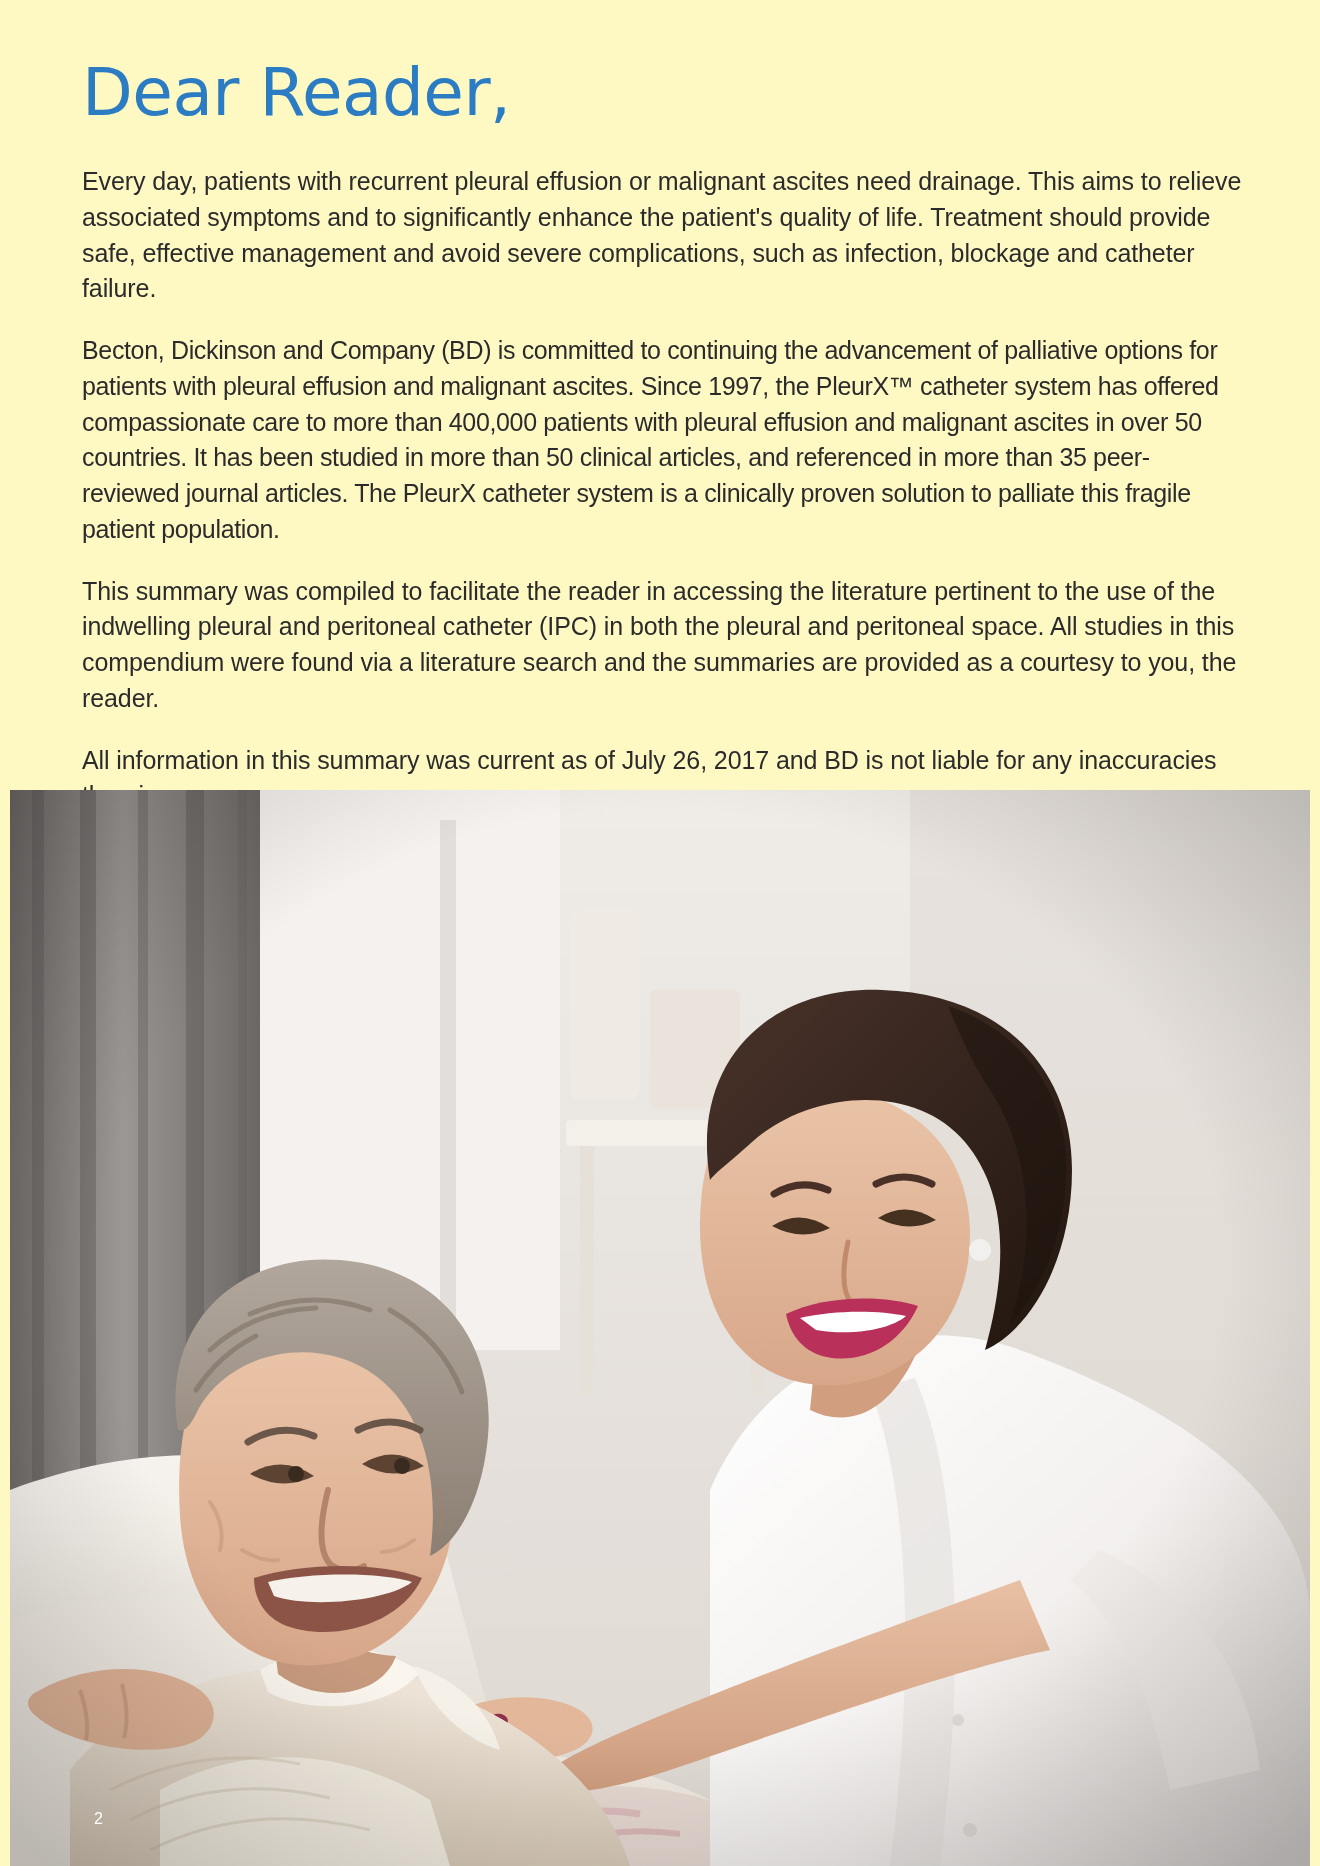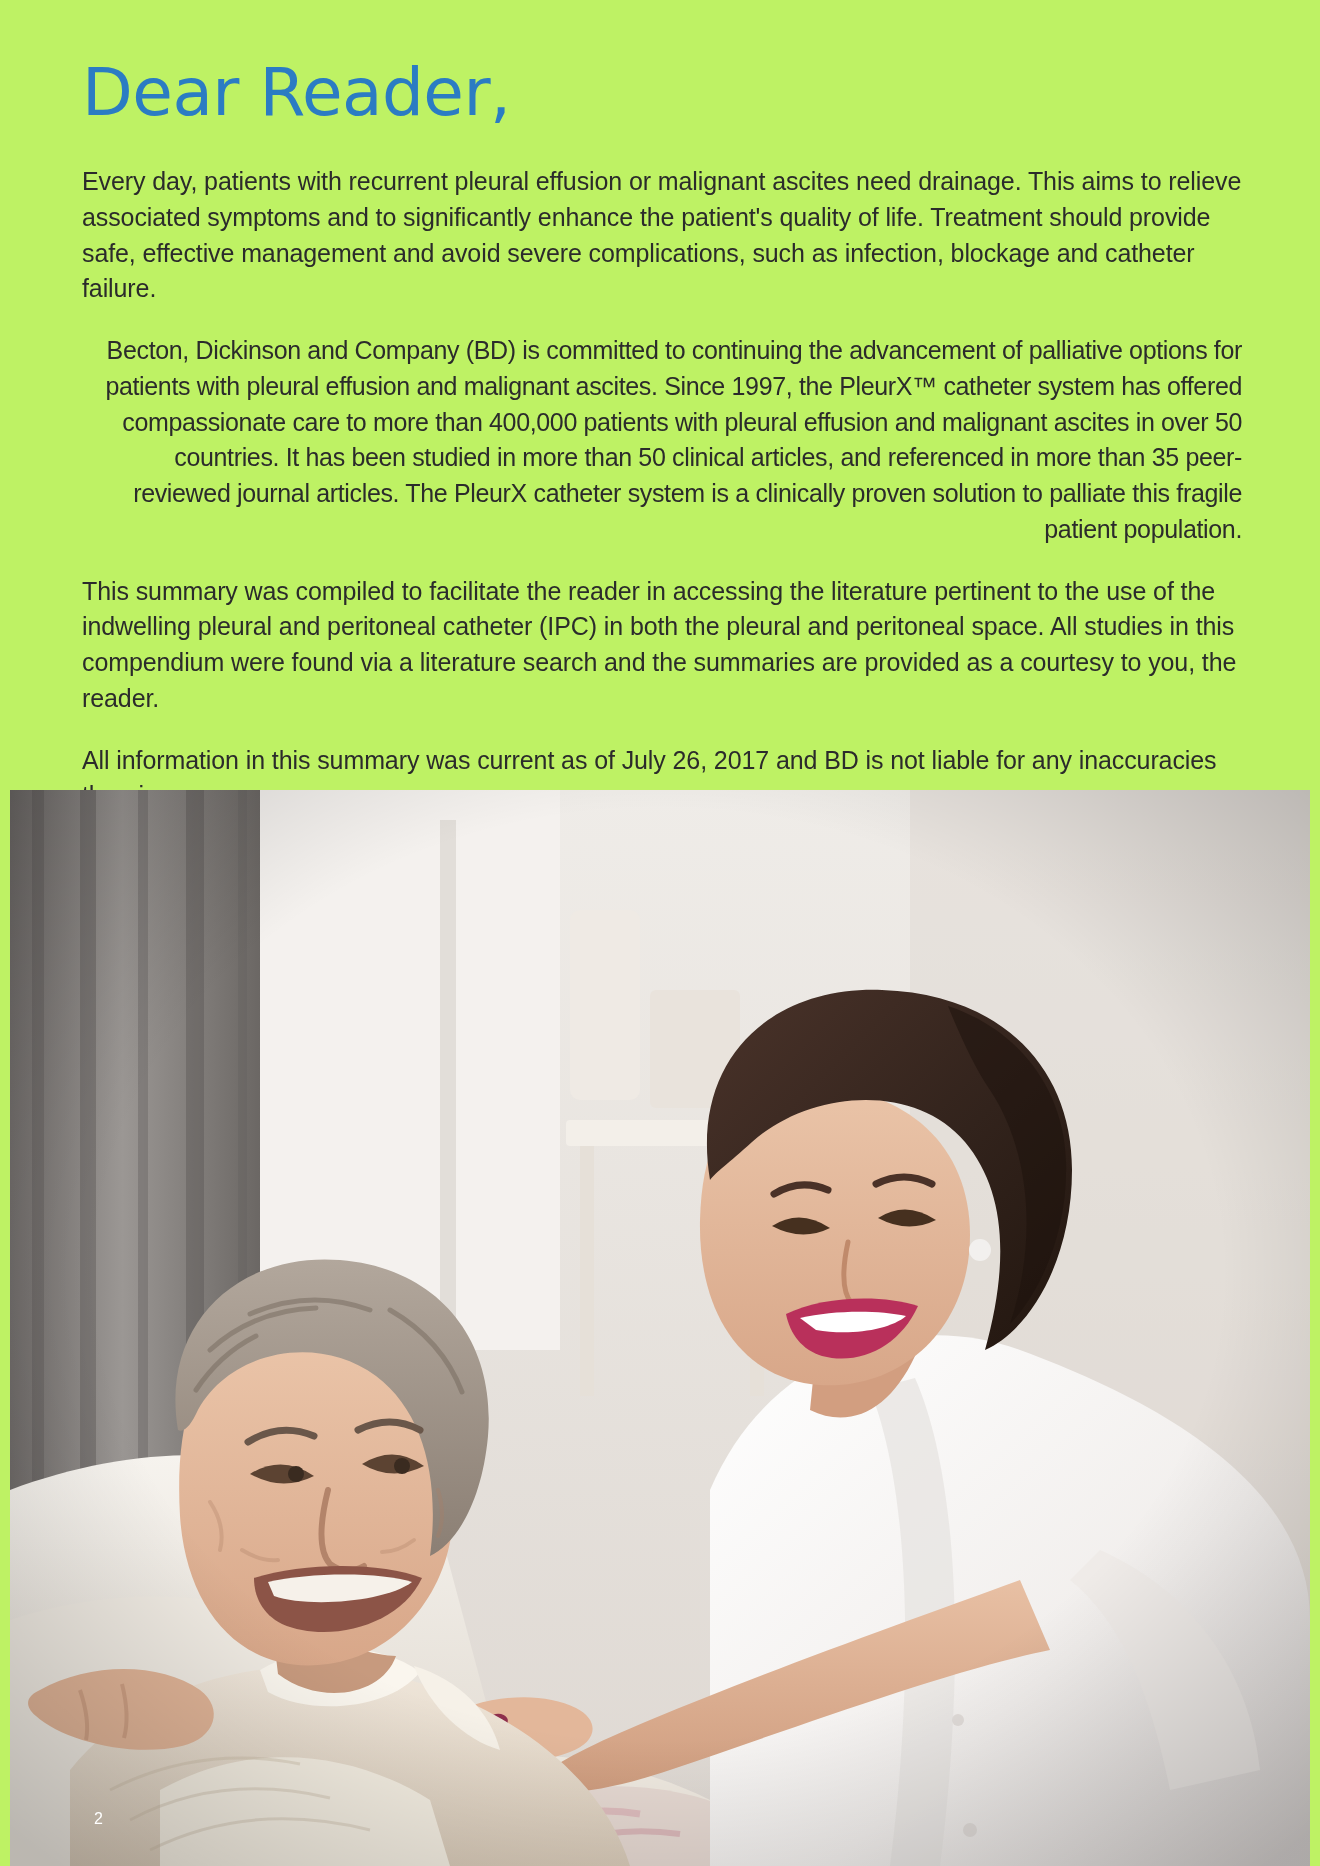--- a/index.html
+++ b/index.html
@@ -8,21 +8,21 @@
     background: #ffffff;
   }
   body {
     font-family: "Liberation Sans", sans-serif;
     color: #231f20;
   }
   .page {
     position: relative;
     width: 1320px;
     height: 1866px;
-    background: #bef264;
+    background: #fef9c3;
     overflow: hidden;
   }
   .content {
     position: absolute;
     left: 82px;
     top: 60px;
     width: 1160px;
   }
   .page-title {
     font-family: "DejaVu Sans", sans-serif;
@@ -35,21 +35,20 @@
   }
   .body-copy p {
     margin: 0 0 26px 0;
     font-size: 25px;
     line-height: 1.43;
     color: #2b2b2b;
     letter-spacing: -0.1px;
   }
   .body-copy p.tight {
     letter-spacing: -0.35px;
-    text-align: right;
   }
   .body-copy p:last-child {
     margin-bottom: 0;
   }
 
   
   .photo {
     position: absolute;
     left: 10px;
     top: 790px;

